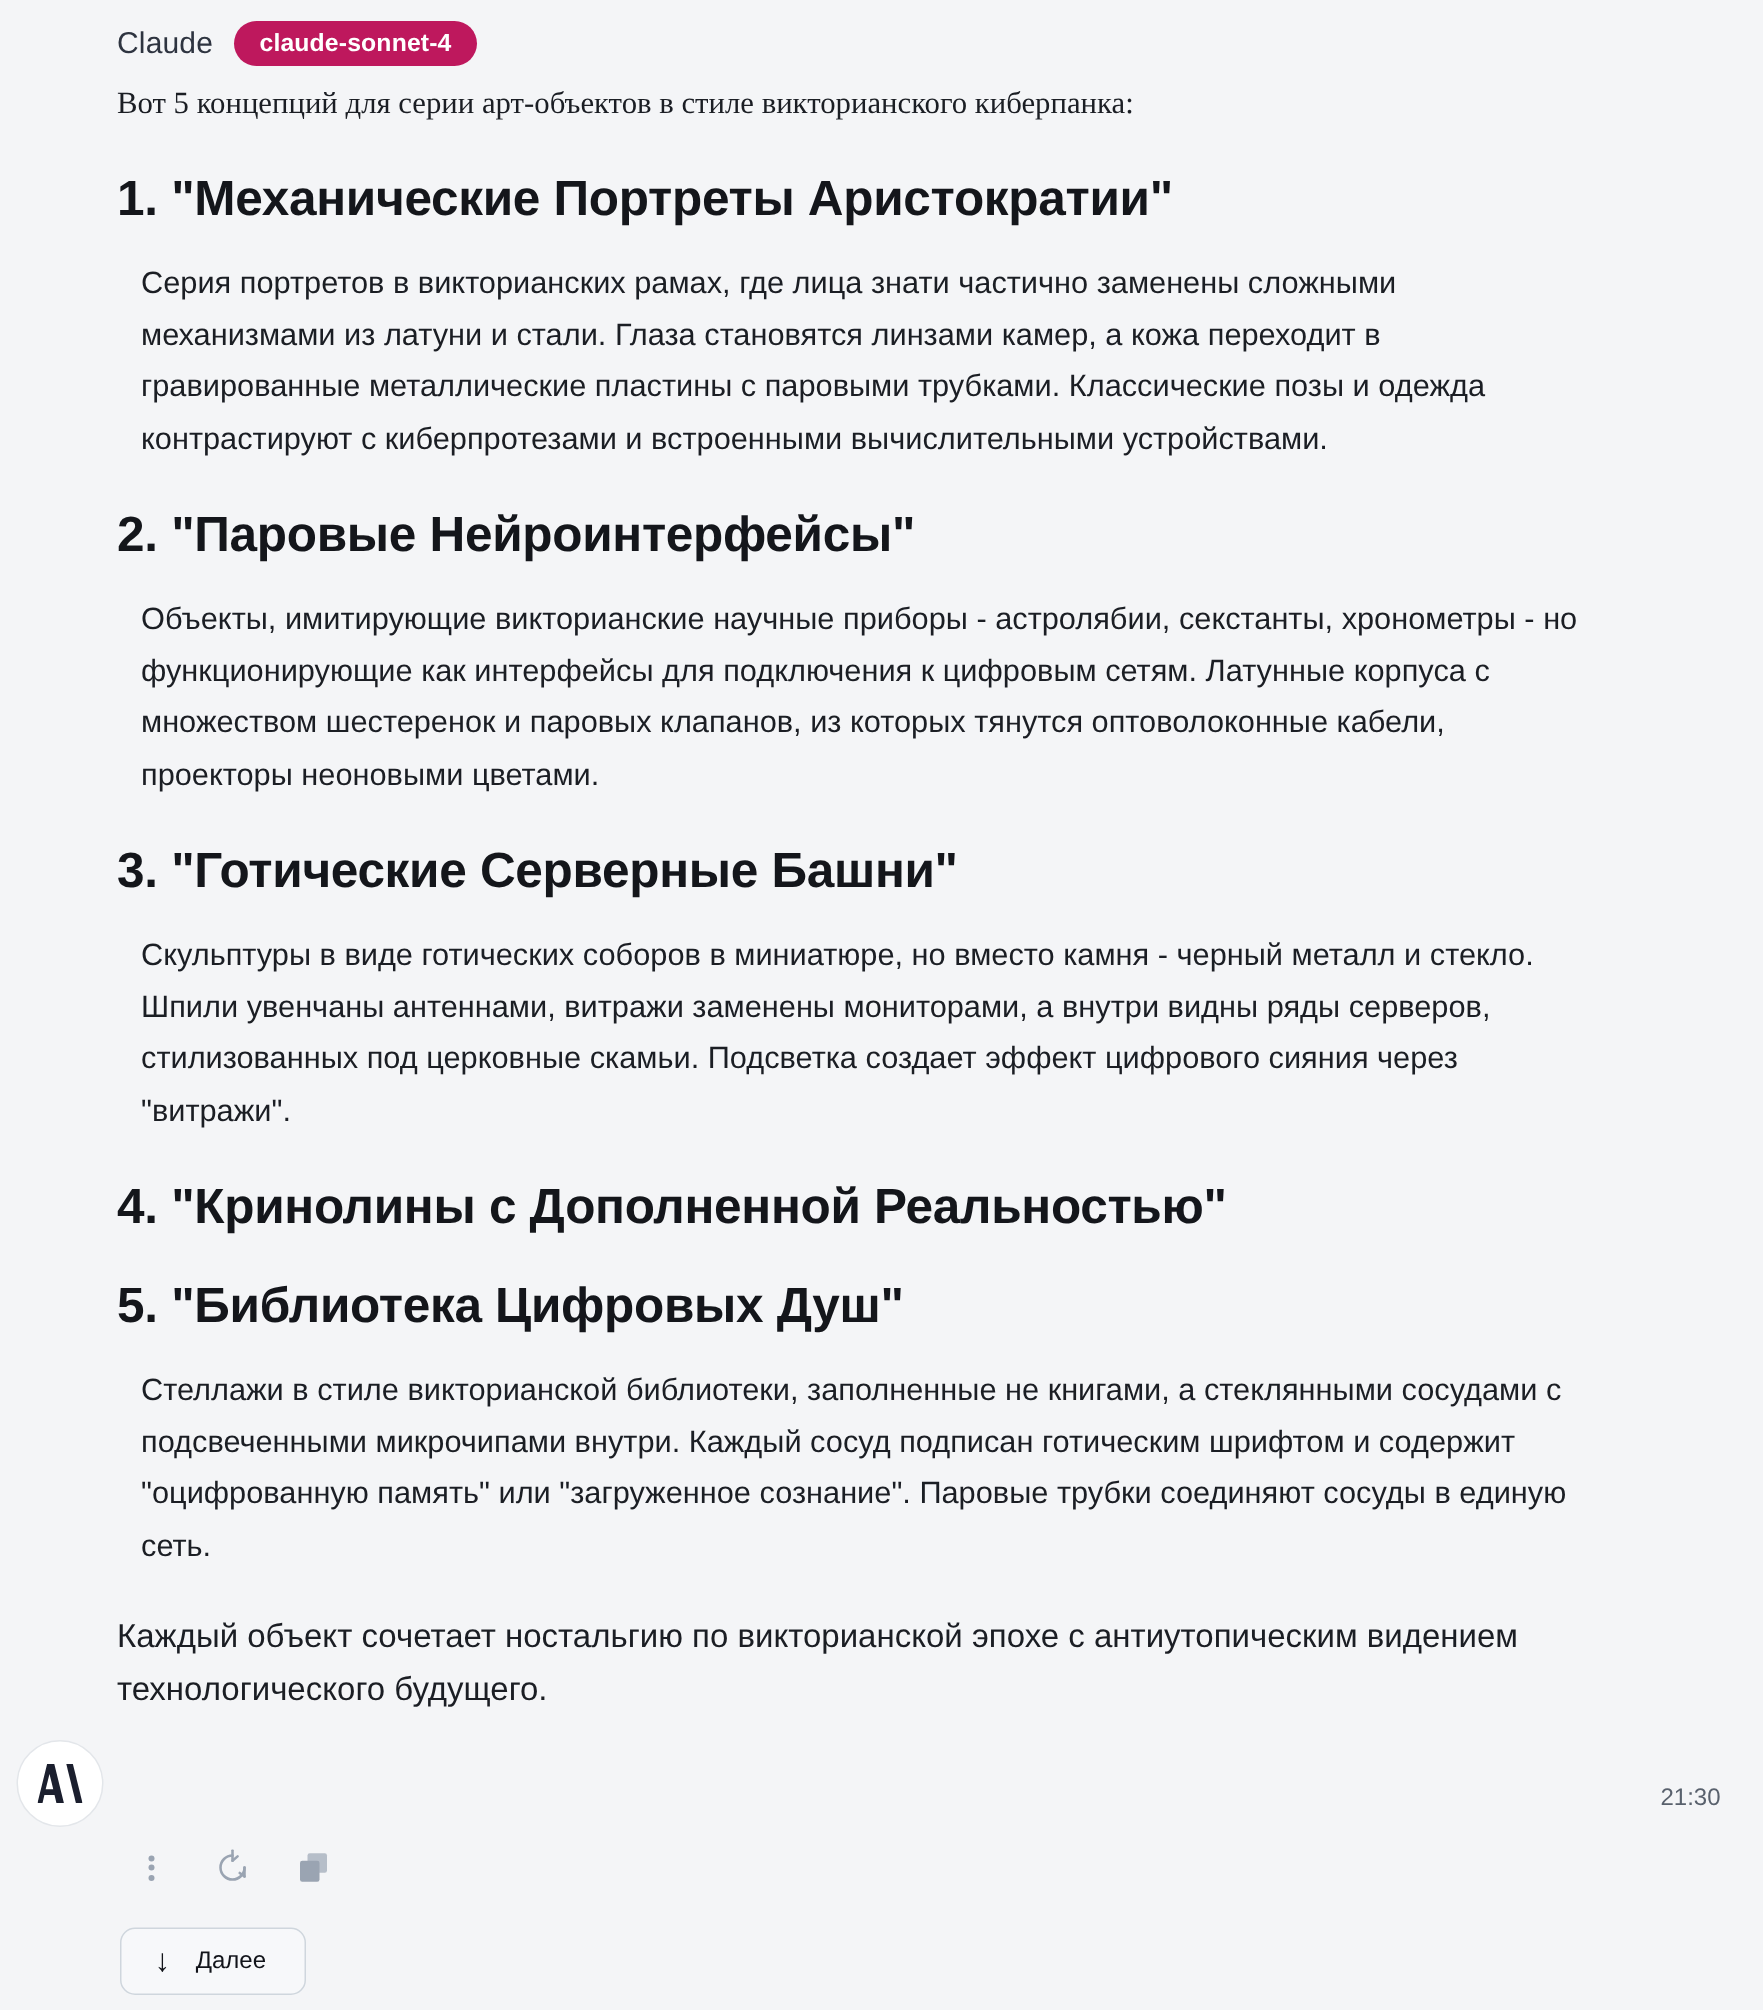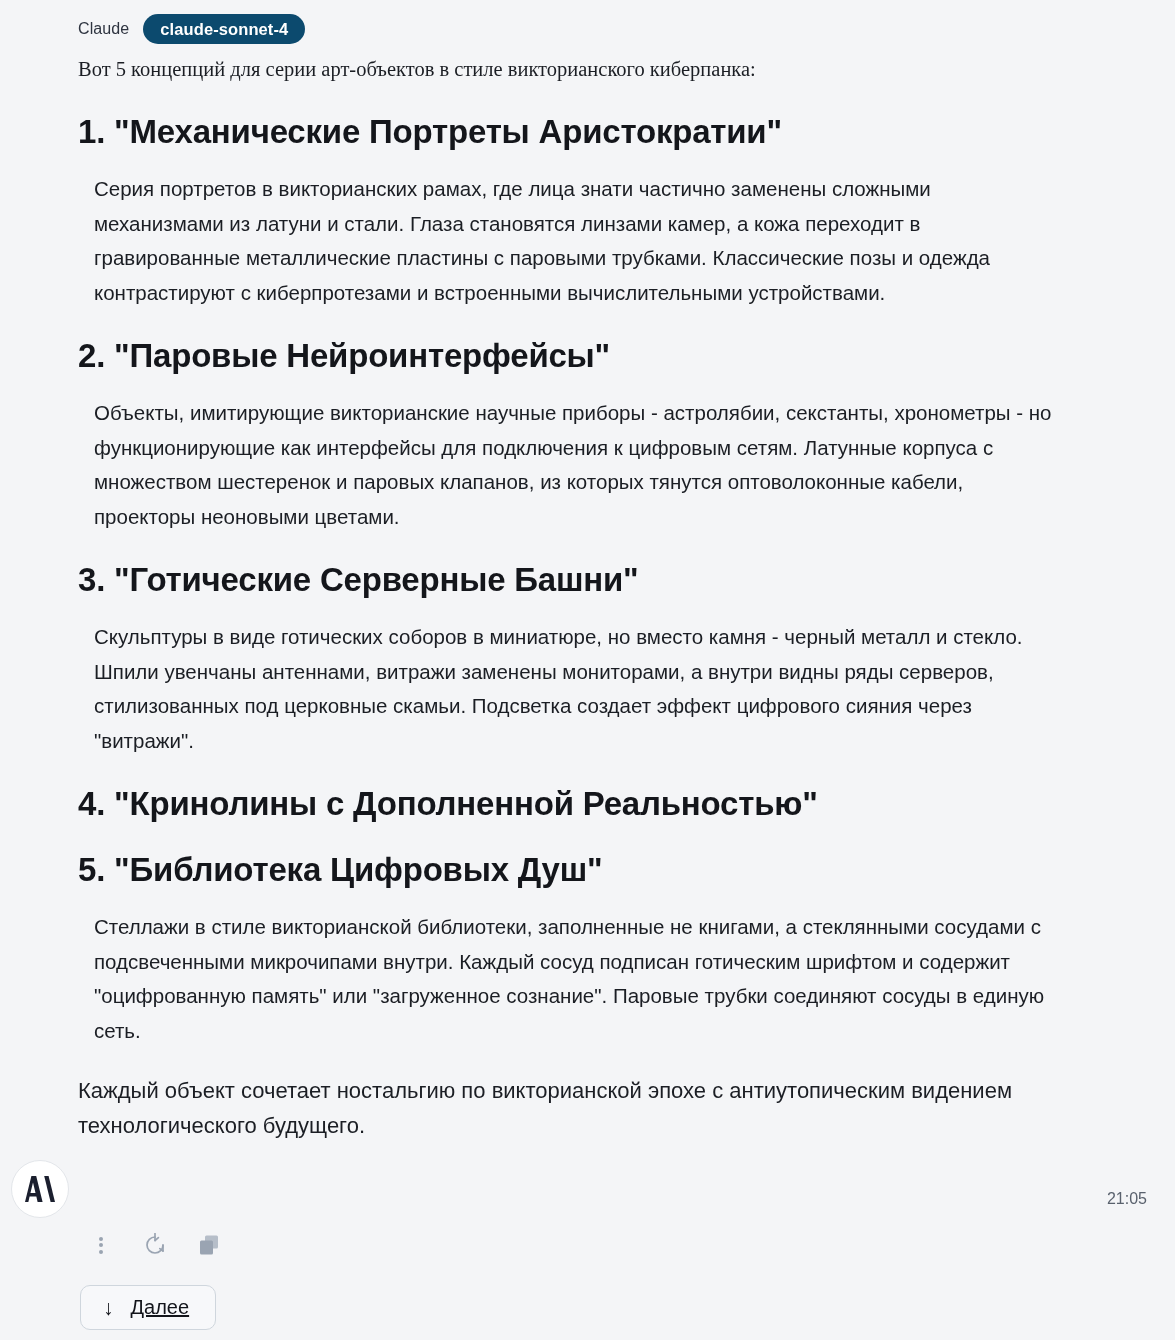--- a/index.html
+++ b/index.html
@@ -24,32 +24,32 @@
 
   
   .msg-header {
     display: flex;
     align-items: center;
     gap: 14px;
     padding: 12px 0 0 78px;
     height: 34px;
   }
   .sender-name {
-    font-size: 16px;
+    font-size: 20px;
     color: #2e3440;
     letter-spacing: 0.1px;
   }
   .model-badge {
     display: inline-flex;
     align-items: center;
     justify-content: center;
     height: 30px;
     padding: 0 17px;
     border-radius: 15px;
-    background: #0c4a6e;
+    background: #be185d;
     color: #ffffff;
     font-size: 16.5px;
     font-weight: bold;
     letter-spacing: 0.1px;
   }
 
   
   .msg-body {
     padding: 0 95px 0 78px;
   }
@@ -153,23 +153,22 @@
     border-radius: 10px;
     box-sizing: border-box;
     cursor: pointer;
   }
   .continue-btn .arrow {
     font-size: 21px;
     line-height: 1;
     color: #12141a;
   }
   .continue-btn .label {
-    font-size: 20px;
+    font-size: 16px;
     color: #12141a;
-    text-decoration: underline;
   }
 </style>
 </head>
 <body>
 
 <div class="chat-root">
 
   <div class="msg-header">
     <span class="sender-name">Claude</span>
     <span class="model-badge">claude-sonnet-4</span>
@@ -196,21 +195,21 @@
     <p class="closing-para">Каждый объект сочетает ностальгию по викторианской эпохе с антиутопическим видением технологического будущего.</p>
   </div>
 
   <div class="avatar">
     <svg width="30" height="26" viewBox="0 0 30 26">
       <path d="M6.4 0 H11.2 L17.6 26 H12.6 L11.35 20.6 H4.6 L3.35 26 H0 Z M5.45 16.9 H10.5 L8.0 6.6 Z" fill="#1b1f2e"></path>
       <path d="M19.2 0 H23.6 L30 26 H25.6 Z" fill="#1b1f2e"></path>
     </svg>
   </div>
 
-  <div class="timestamp">21:05</div>
+  <div class="timestamp">21:30</div>
 
   <div class="actions-row">
     <div class="action-icon dots-icon">
       <div>
         <span></span>
           <span></span>
           <span></span>
       </div>
     </div>
 

